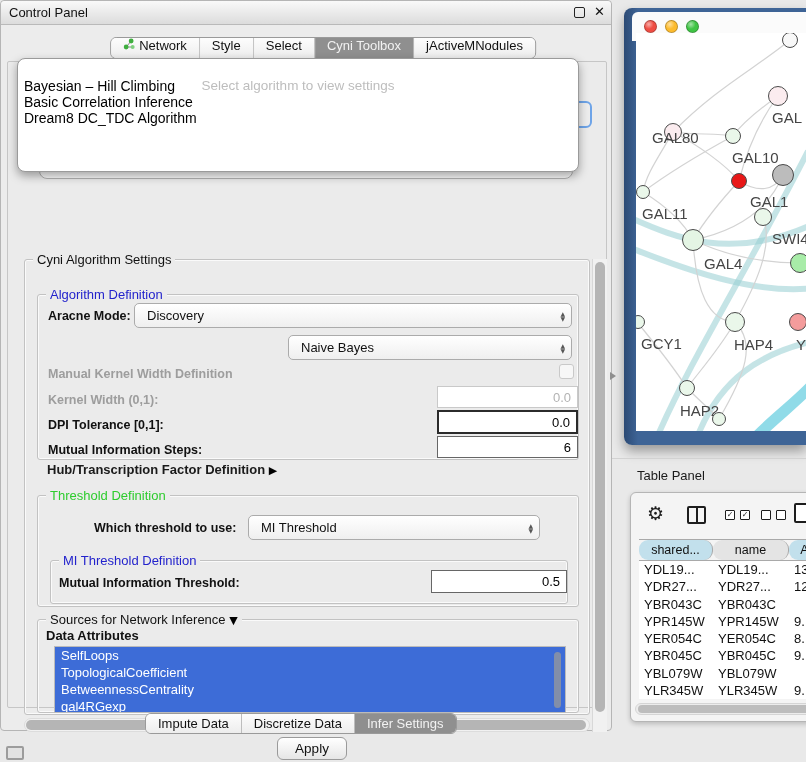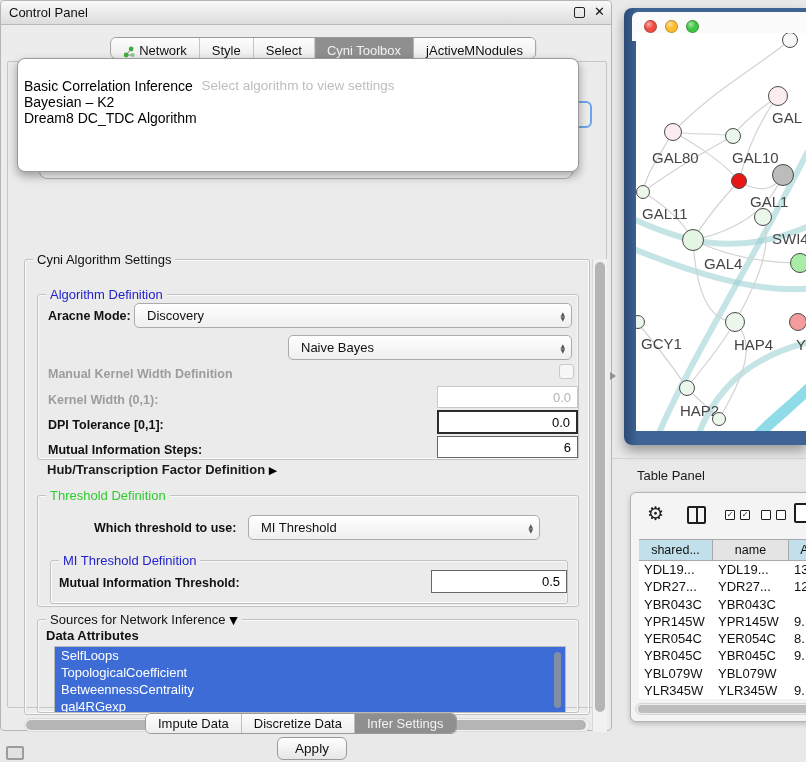--- a/index.html
+++ b/index.html
@@ -9,21 +9,21 @@
 
   
   .cp-window { left:0; top:6; width:612px; height:731px; background:#ececec; border:1px solid #b5b5b5; border-radius:4px; }
   .cp-titlebar { left:0; top:0; width:100%; height:24px; background:linear-gradient(#f9f9f9,#dcdcdc); border-bottom:1px solid #b9b9b9; border-radius:4px 4px 0 0; }
   .cp-title { left:8px; top:4px; font-size:13px; color:#111; }
   .float-icon { right:26px; top:6px; width:11px; height:11px; border:1.5px solid #222; border-radius:2px; }
   .close-icon { right:6px; top:3px; font-size:13px; font-weight:bold; color:#111; font-family:"DejaVu Sans",sans-serif; }
 
   
   .tabbar { top:36px; left:50%; transform:translateX(-46%); display:flex; border:1px solid #9a9a9a; border-radius:6px; overflow:hidden; background:#f4f4f4; height:22px; }
-  .tab { display:flex; align-items:flex-end; gap:4px; padding:0 12px; font-size:13px; color:#111; background:linear-gradient(#fdfdfd,#ededed); border-right:1px solid #bdbdbd; white-space:nowrap; }
+  .tab { display:flex; align-items:flex-start; gap:4px; padding:0 12px; font-size:13px; color:#111; background:linear-gradient(#fdfdfd,#ededed); border-right:1px solid #bdbdbd; white-space:nowrap; }
   .tab:last-child { border-right:none; }
   .tab.selected { background:#8f8f8f; color:#f2f2f2; }
 
   
   .cp-content { left:6px; top:60px; width:600px; height:647px; border:1px solid #c6c6c6; background:#ebebeb; border-radius:2px; }
 
   
   .bg-combo { left:38px; top:148px; width:534px; height:30px; border:1px solid #b3b3b3; border-radius:8px; background:#fbfbfb; z-index:2; }
   .bg-combo-text { left:14px; top:7px; font-size:13px; color:#c3c3c3; }
   .bg-stepper { left:572px; top:100px; width:19px; height:27px; border:2px solid #6ea4e8; border-radius:6px; background:#ededed; z-index:2; }
@@ -93,21 +93,21 @@
   .tp-title { left:25px; top:9px; font-size:13px; color:#1a1a1a; }
   .table-window { left:630px; top:492px; width:190px; height:230px; background:#f4f4f4; border:1px solid #b5b5b5; border-radius:6px; box-shadow:0 2px 5px rgba(0,0,0,0.2); overflow:hidden; }
   .ticon { color:#1d1d1d; font-family:"DejaVu Sans",sans-serif; }
   .gear { left:16px; top:9px; font-size:19px; }
   .colicon { left:56px; top:13px; width:19px; height:18px; border:2px solid #1d1d1d; border-radius:2px; }
   .colicon div { position:absolute; left:7px; top:0; width:2px; height:14px; background:#1d1d1d; }
   .cbx { position:absolute; width:10px; height:10px; border:1.6px solid #1d1d1d; border-radius:1px; font-size:8px; line-height:8px; text-align:center; color:#1d1d1d; background:#fff; }
   .docicon { left:163px; top:10px; width:16px; height:20px; border:2px solid #1d1d1d; border-radius:2px; background:#fff; }
 
   .thead { left:8px; top:46px; display:flex; height:22px; border-top:1px solid #a9a9a9; border-bottom:1px solid #a9a9a9; }
-  .th { font-size:12.5px; color:#111; text-align:center; line-height:21px; border-right:1px solid #a9a9a9; background:#e4e4e4; overflow:hidden; white-space:nowrap; }
+  .th { font-size:12.5px; color:#111; text-align:center; line-height:21px; border-right:1px solid #a9a9a9; background:#e4e4e4; overflow:hidden; white-space:nowrap;border-radius:9px; }
   .th.tint { background:#c2e0ec; }
   .tbody { left:8px; top:68px; width:182px; height:138px; background:#fff; overflow:hidden; }
   .trow { display:flex; height:17.3px; }
   .td { font-size:13px; color:#111; line-height:17px; padding-left:5px; white-space:nowrap; overflow:hidden; }
   .tb-hscroll { left:4px; top:210px; width:184px; height:12px; background:#ececec; border:1px solid #d5d5d5; border-radius:6px; }
   .tb-hthumb { left:2px; top:1px; width:180px; height:8px; background:#bdbdbd; border-radius:5px; }
 
   .mini-icon { left:6px; top:746px; width:18px; height:14px; border:2px solid #9c9c9c; border-radius:2px; background:#e2e2e2; }
 </style>
 </head>
@@ -215,22 +215,22 @@
   </div>
 
   <div class="abs bg-combo">
     <span class="abs bg-combo-text">galFiltered.sif default node</span>
   </div>
   <div class="abs bg-stepper"></div>
 
   <div class="abs dropdown">
     <div class="dd-hint">Select algorithm to view settings</div>
     <div id="ddItems">
+        <div class="dd-item">Bayesian – Hill Climbing</div>
         <div class="dd-item">Basic Correlation Inference</div>
-        <div class="dd-item">Bayesian – K2</div>
         <div class="dd-item">Dream8 DC_TDC Algorithm</div>
       </div>
   </div>
 
   <div class="abs bottom-tabbar" id="bottomTabs">
       <div class="btab">Impute Data</div>
       <div class="btab">Discretize Data</div>
       <div class="btab selected">Infer Settings</div>
     </div>
 </div>
@@ -273,21 +273,21 @@
         <path d="M 1 289 C 20 312, 40 338, 51 355"></path>
         <path d="M 51 355 C 68 372, 78 380, 83 386"></path>
         <path d="M 83 386 C 110 340, 120 310, 99 289"></path>
       </g>
     </svg>
     <div id="netNodes">
         <div class="node" style="left: 146px; top: -1px; height: 16px; width: 16px; background: rgb(248, 248, 248);"></div>
         <div class="node" style="left: 132px; top: 53px; height: 20px; width: 20px; background: rgb(251, 236, 239);"></div>
         <span class="node-label" style="left: 136px; top: 76px;">GAL</span>
         <div class="node" style="left: 28px; top: 90px; height: 18px; width: 18px; background: rgb(251, 236, 239);"></div>
-        <span class="node-label" style="left: 16px; top: 116px;">GAL80</span>
+        <span class="node-label" style="left: 16px; top: 96px;">GAL80</span>
         <div class="node" style="left: 89px; top: 95px; height: 16px; width: 16px; background: rgb(234, 247, 234);"></div>
         <span class="node-label" style="left: 96px; top: 116px;">GAL10</span>
         <div class="node" style="left: 136px; top: 131px; height: 22px; width: 22px; background: rgb(188, 188, 188);"></div>
         <div class="node" style="left: 95px; top: 140px; height: 16px; width: 16px; background: rgb(232, 23, 23);"></div>
         <span class="node-label" style="left: 114px; top: 160px;">GAL1</span>
         <div class="node" style="left: 0px; top: 152px; height: 14px; width: 14px; background: rgb(234, 247, 234);"></div>
         <span class="node-label" style="left: 6px; top: 172px;">GAL11</span>
         <div class="node" style="left: 118px; top: 175px; height: 18px; width: 18px; background: rgb(234, 247, 234);"></div>
         <span class="node-label" style="left: 136px; top: 197px;">SWI4</span>
         <div class="node" style="left: 46px; top: 196px; height: 22px; width: 22px; background: rgb(228, 245, 228);"></div>

